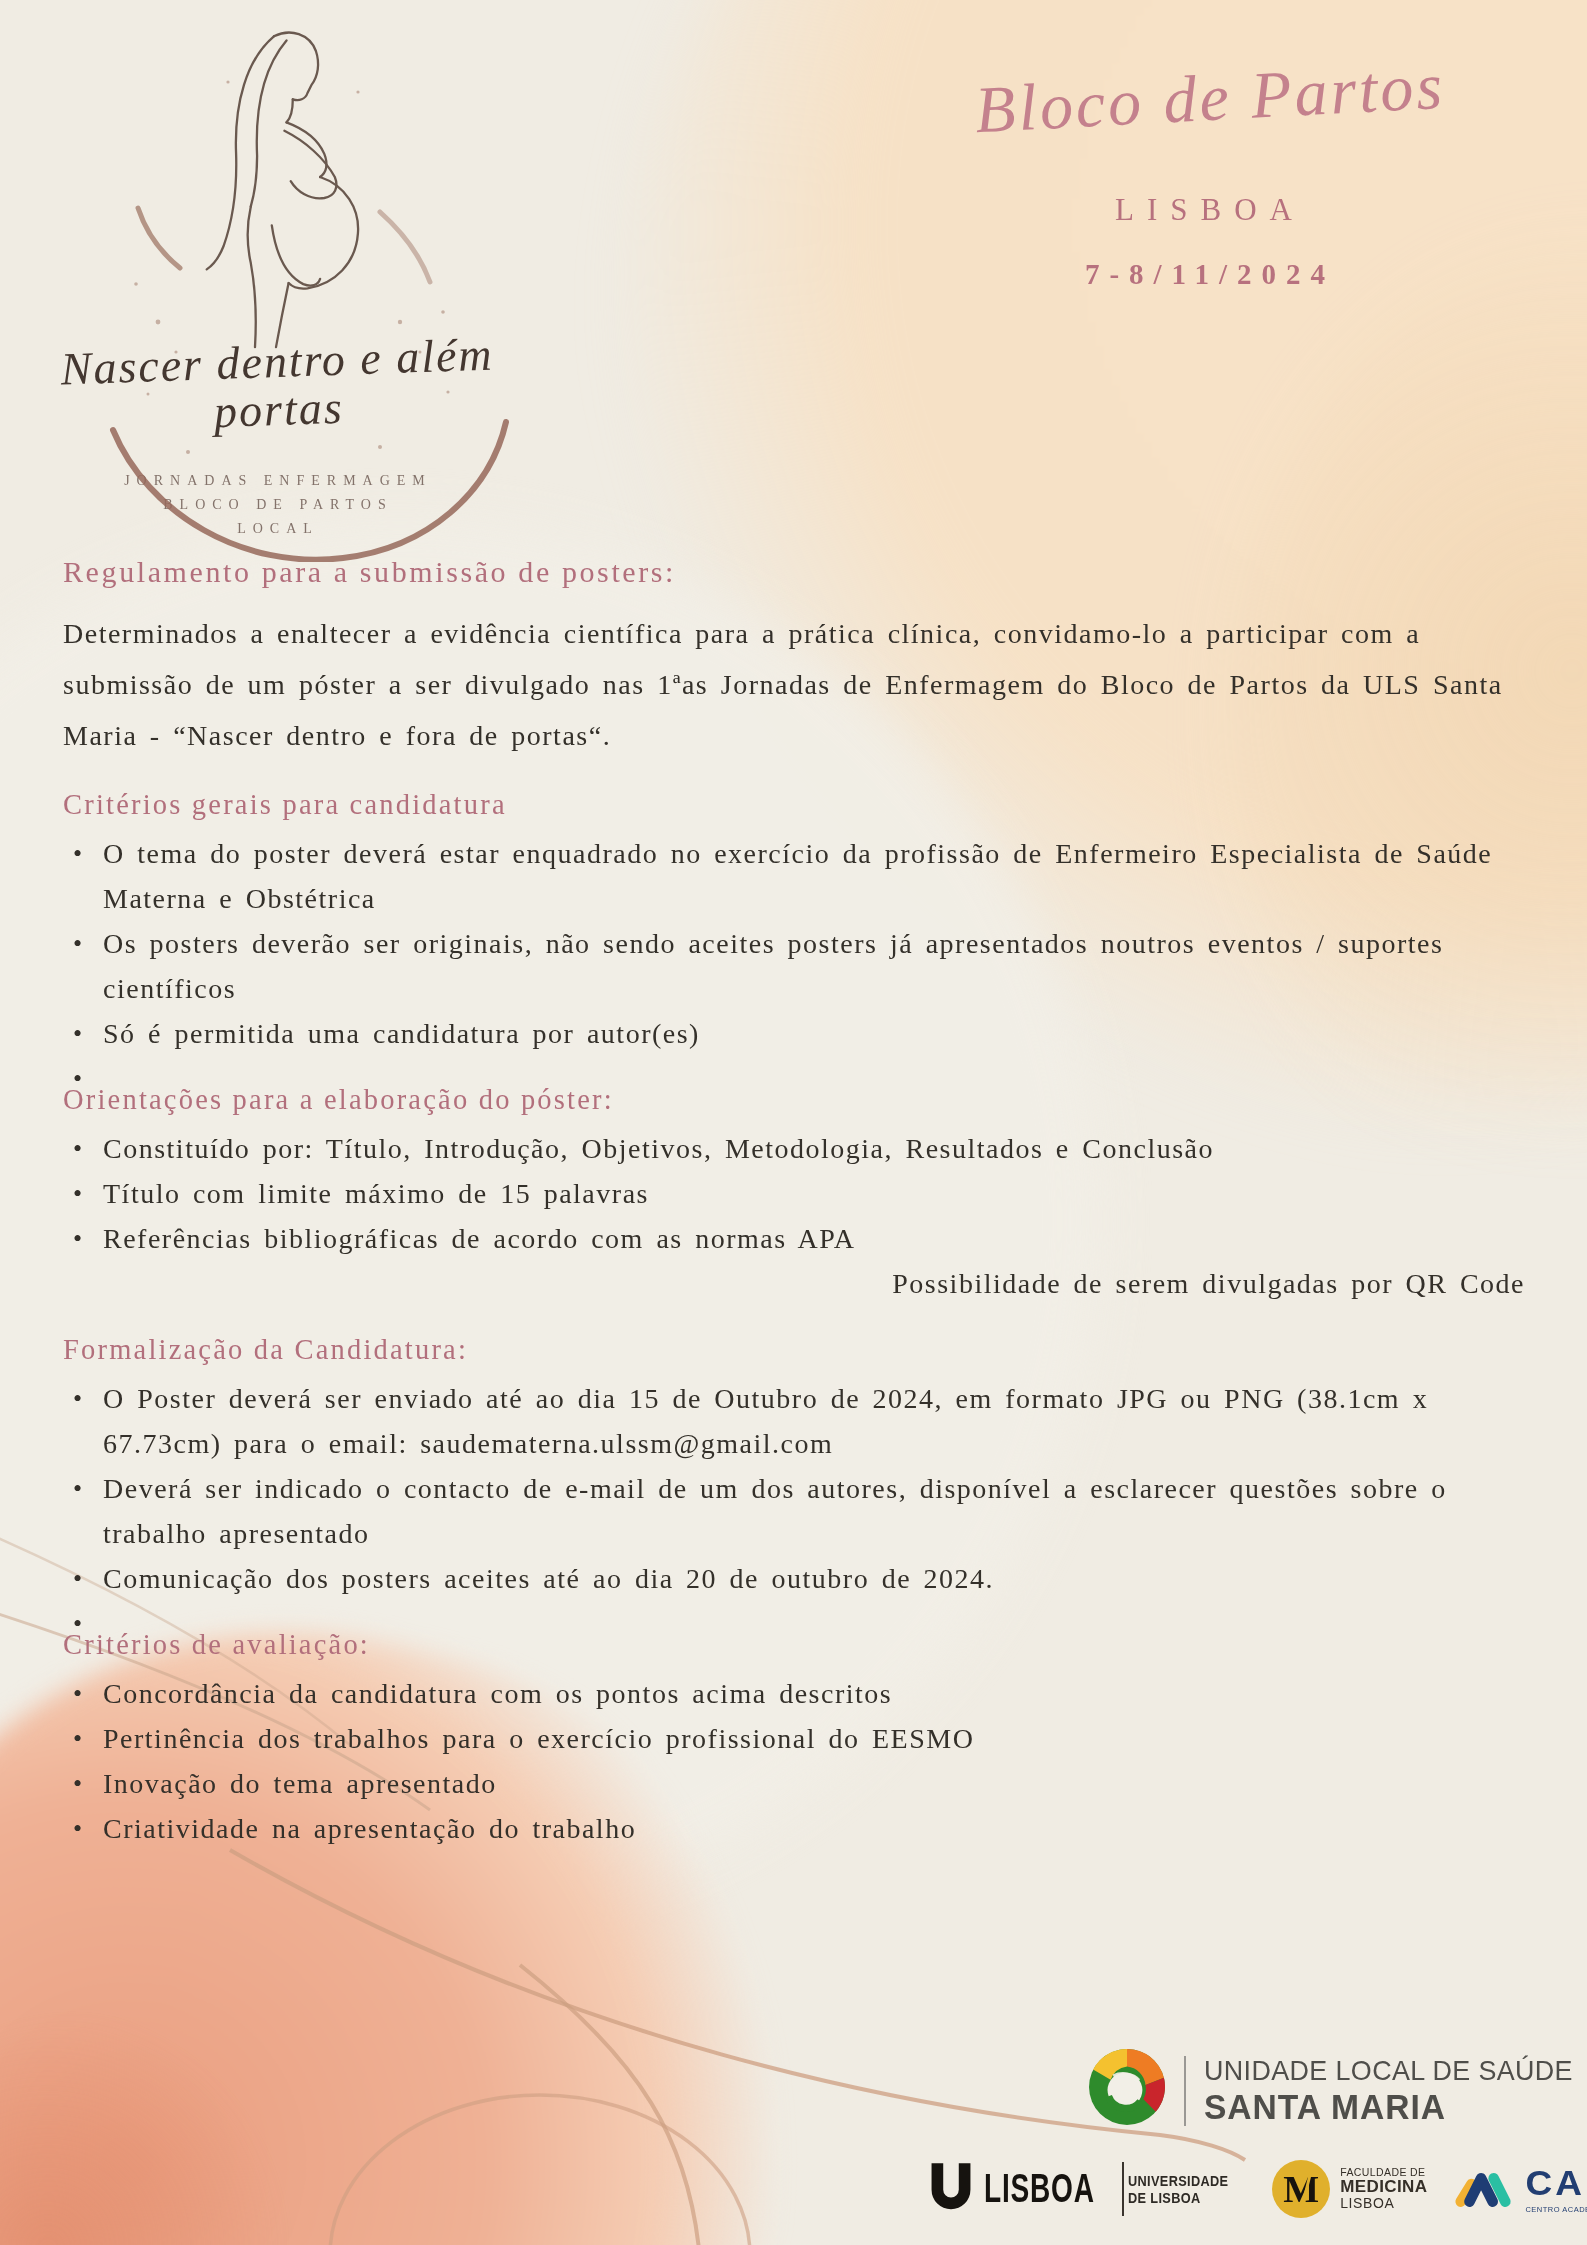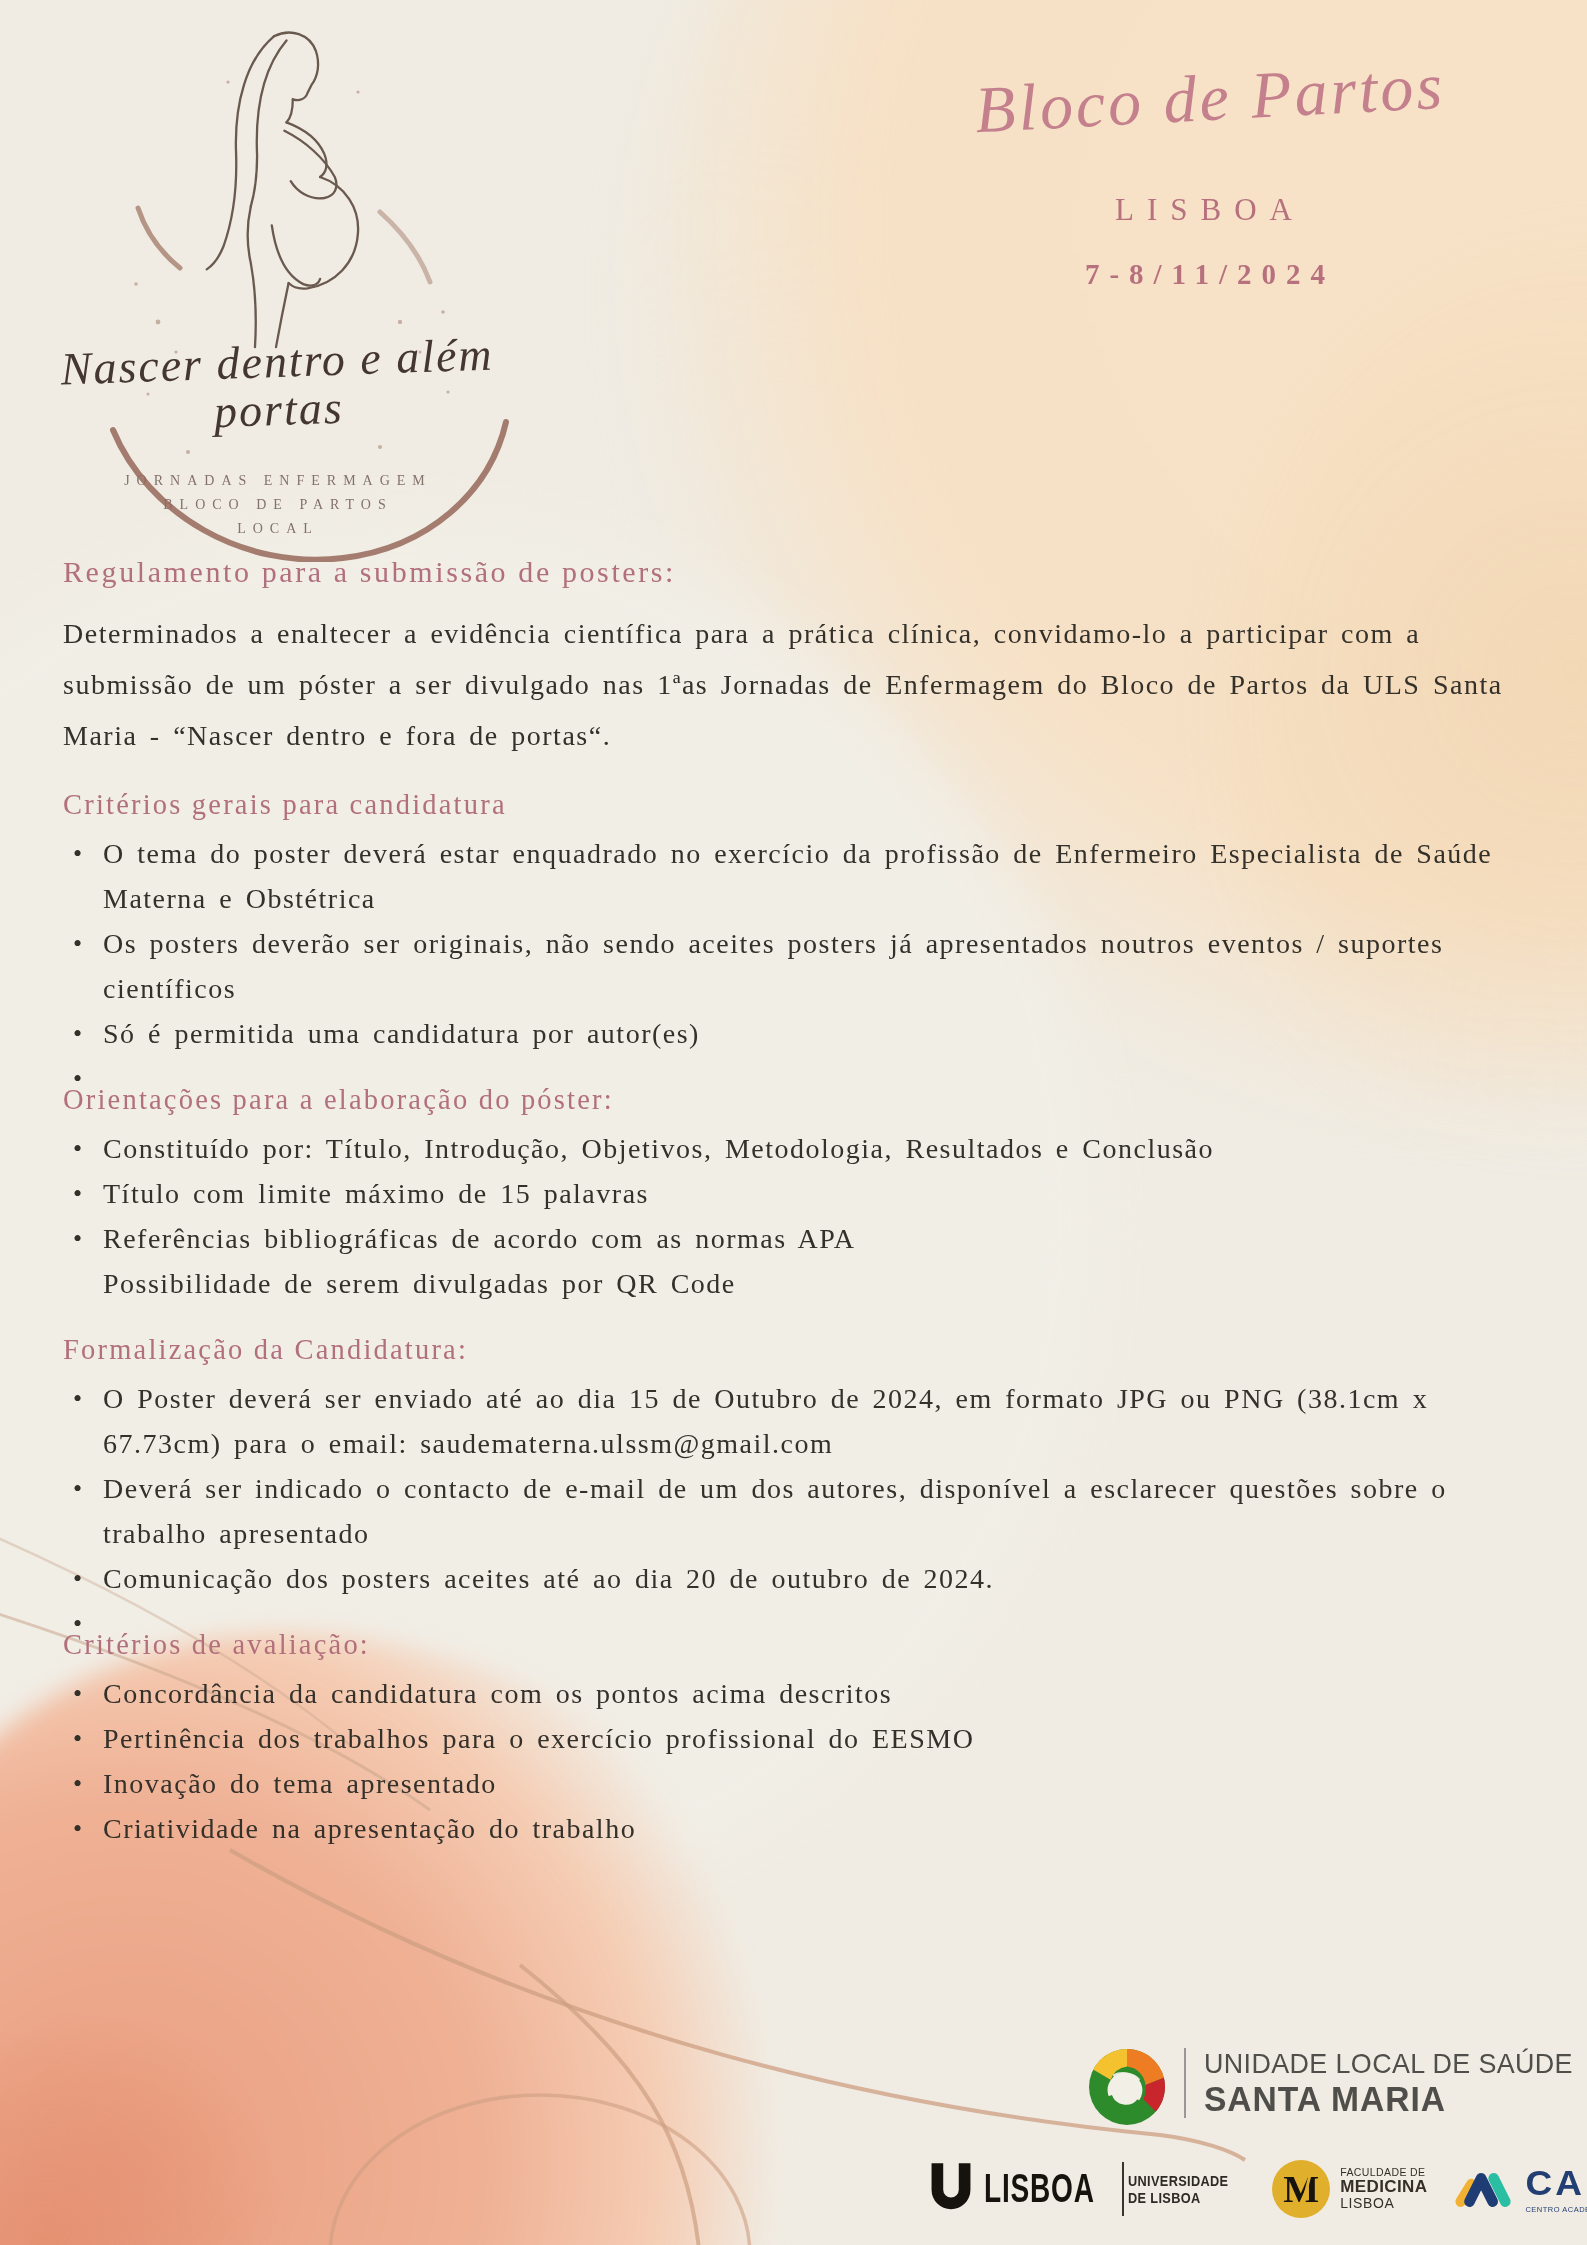--- a/index.html
+++ b/index.html
@@ -35,24 +35,24 @@
   .event-date{margin-top:30px; font-size:29px; color:#b7717e; letter-spacing:10px;font-weight:bold;}
 
   
   .content{position:absolute; left:63px; top:552px; width:1462px; color:#34302a;}
   .page-title{font-size:30px; line-height:40px; color:#b26f7c; letter-spacing:2.6px; font-weight:400;}
   .intro{margin-top:16px; font-size:28px; line-height:51px; letter-spacing:1.5px; word-spacing:4px;}
   .sec-heading{font-size:28.5px; line-height:40px; color:#b26f7c; letter-spacing:2.2px; margin:24px 0 6px;}
   ul.bullets{list-style:none; margin:0; padding:0;}
   ul.bullets li{position:relative; padding-left:40px; font-size:28px; line-height:45px; letter-spacing:1.5px; word-spacing:4px;}
   ul.bullets .marker{position:absolute; left:10px; top:0; font-size:26px;}
-  ul.bullets .cont{font-size:28px; line-height:45px;}
-
-  
-  .uls-lockup{position:absolute; left:1088px; top:2048px; display:flex; align-items:flex-start; gap:18px;}
+  ul.bullets .cont{font-size:28px; line-height:45px;text-align:right;}
+
+  
+  .uls-lockup{position:absolute; left:1088px; top:2048px; display:flex; align-items:flex-end; gap:18px;}
   .uls-divider{width:2px; height:70px; background:#9a9894;}
   .uls-text{color:#4f4e4a; font-family:"Liberation Sans", sans-serif; line-height:1.12; transform:scaleX(.96); transform-origin:left center;}
   .uls-line1{font-size:28px; font-weight:400; letter-spacing:.4px; white-space:nowrap;}
   .uls-line2{font-size:35px; font-weight:700; letter-spacing:1px;}
 
   
   .partners{position:absolute; left:930px; top:2160px; width:600px; display:flex; align-items:center; gap:26px; font-family:"Liberation Sans", sans-serif;}
   .ulisboa{display:flex; align-items:center; gap:12px;}
   .ulisboa-name{font-size:36px; font-weight:700; color:#16130f; letter-spacing:1px; transform:scaleX(.78) scaleY(1.12); transform-origin:left center; white-space:nowrap;}
   .p-divider{width:2px; height:54px; background:#3a342e; margin-left:-16px;}

